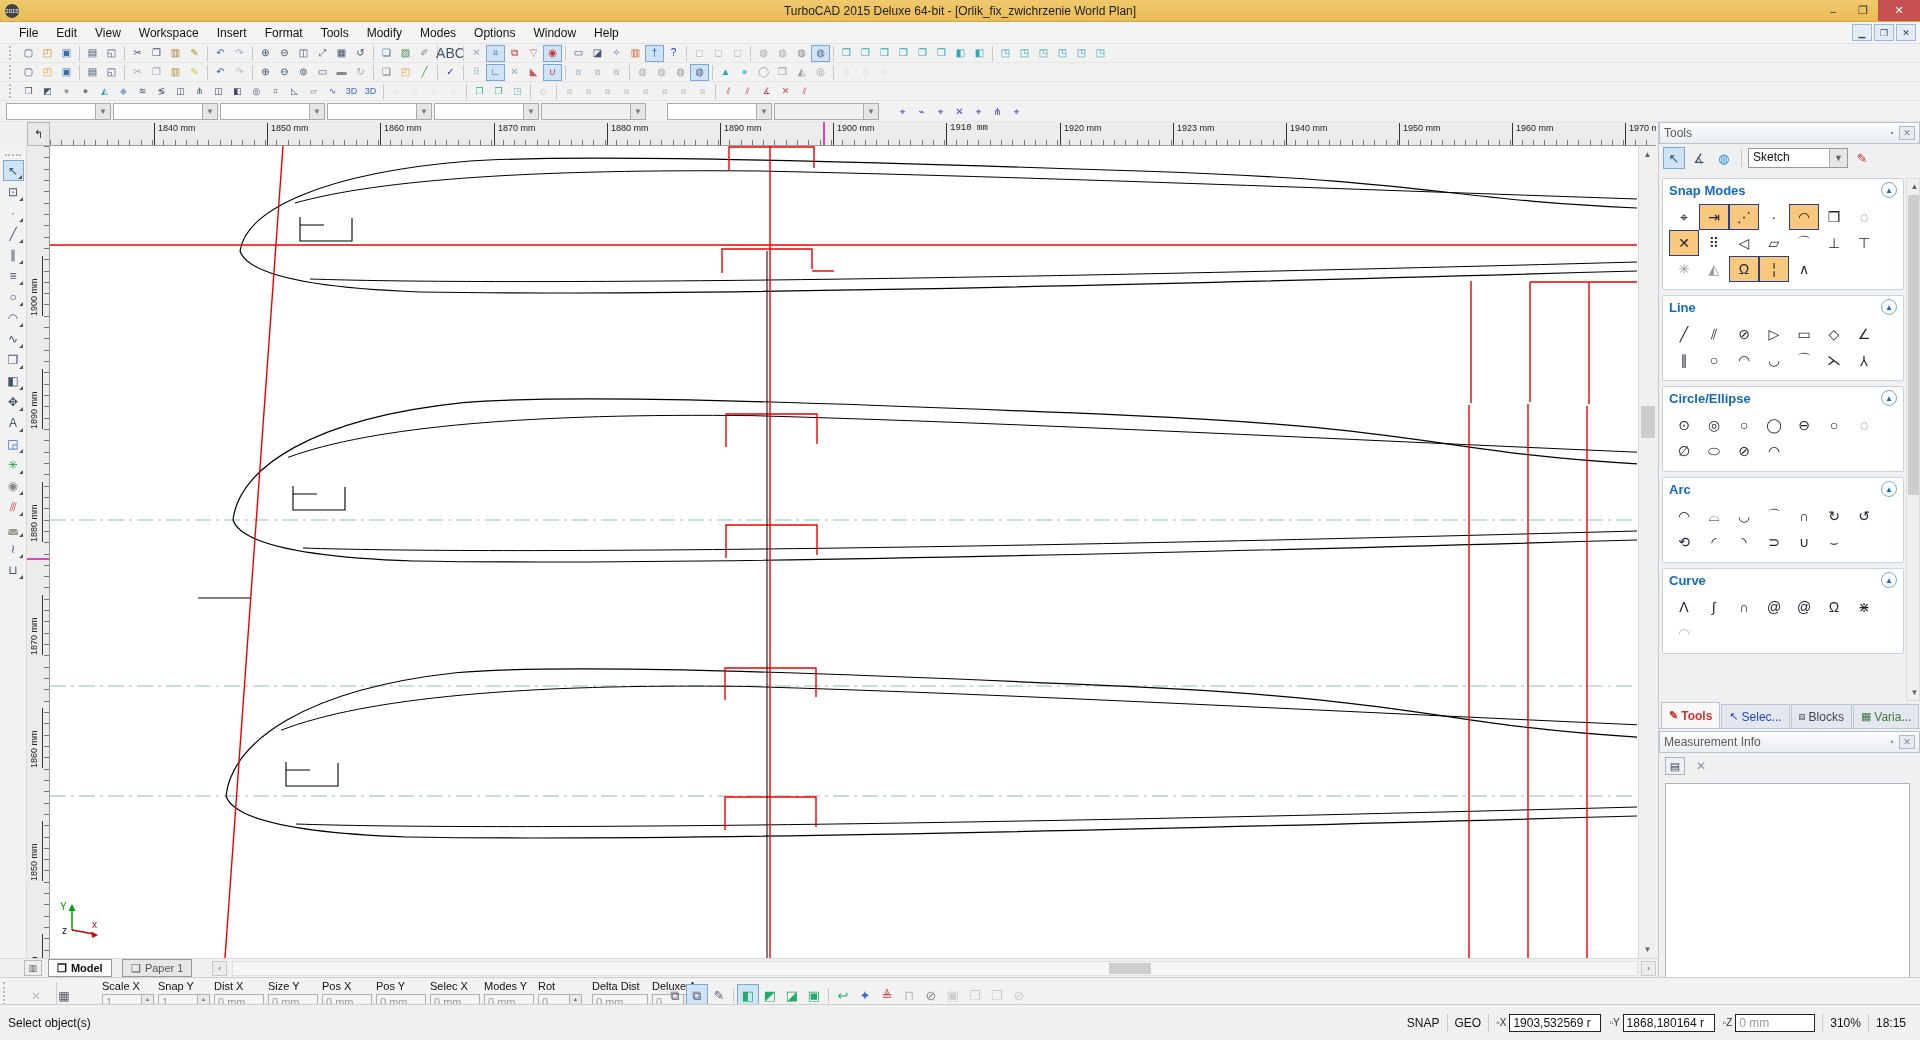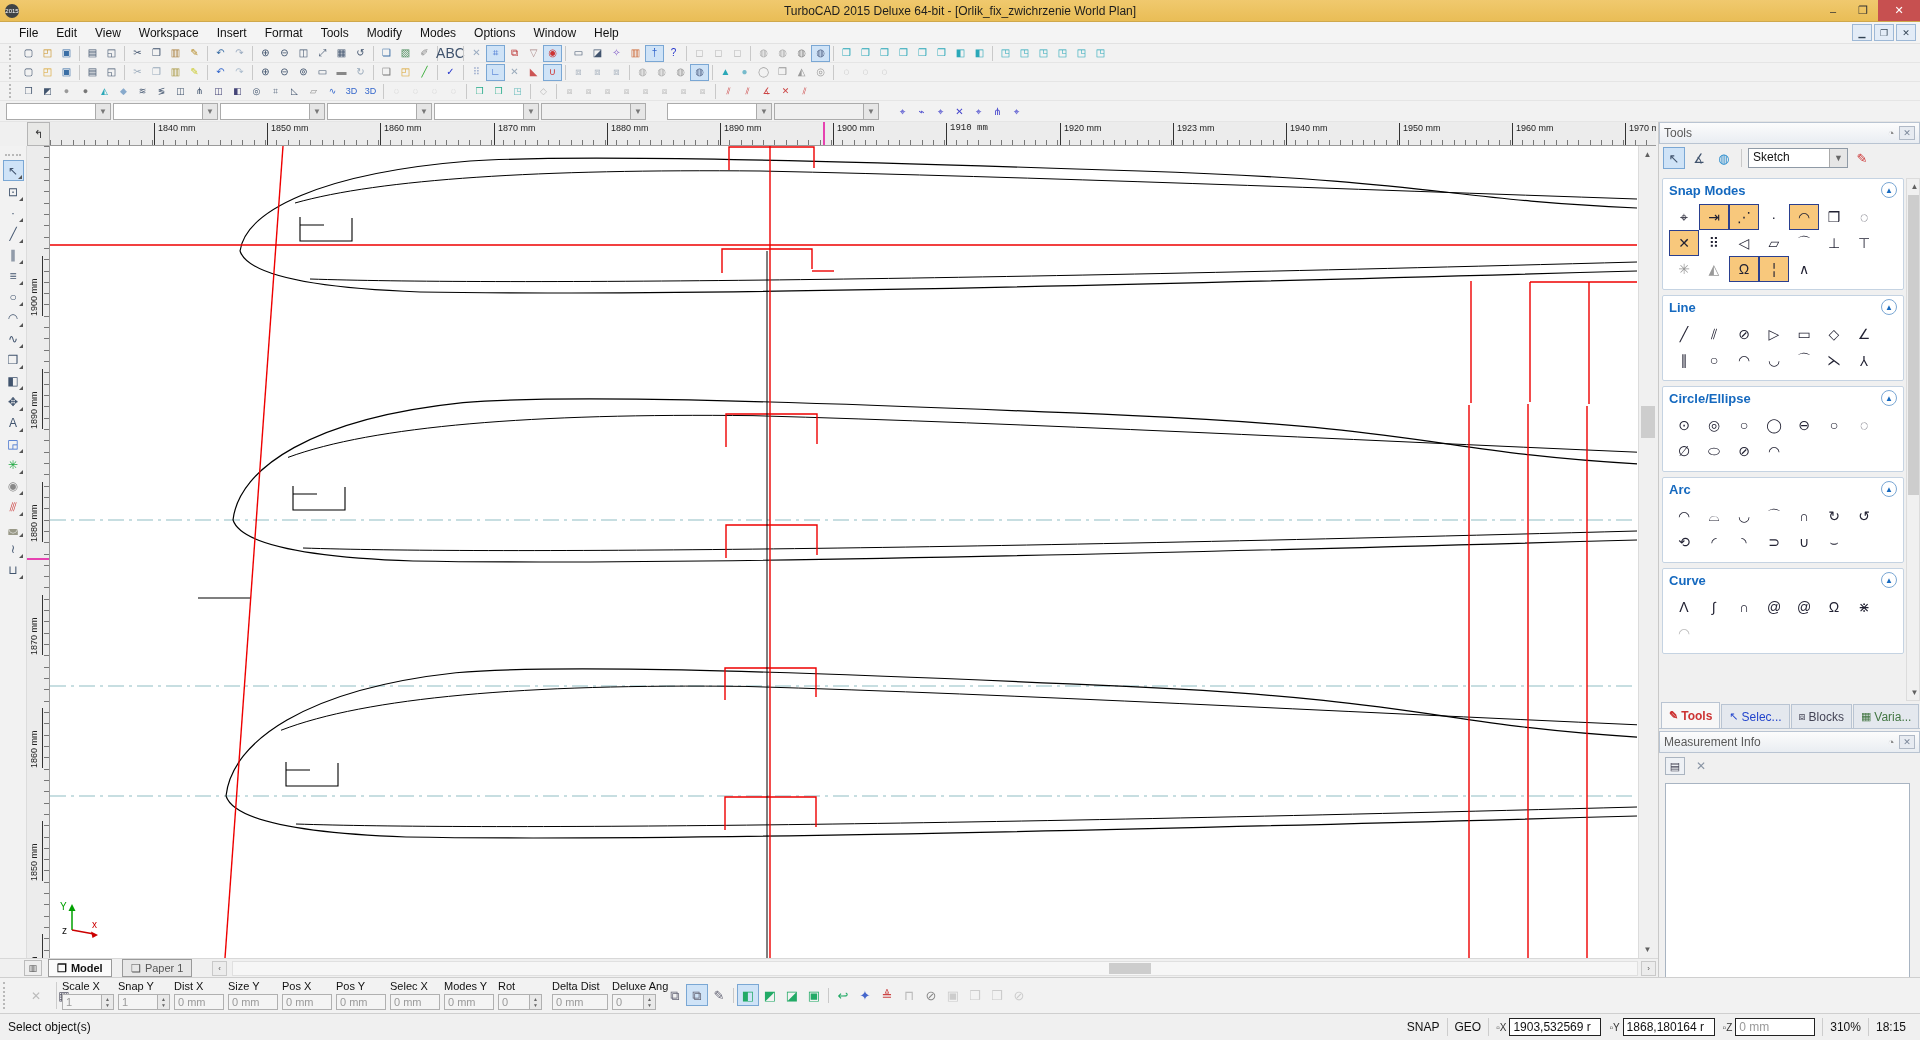--- a/index.html
+++ b/index.html
@@ -96,30 +96,30 @@
   #rulicon{position:absolute;left:24px;top:1px;width:18px;height:16px;border:1px solid #bbb;background:#eee;font-size:9px;display:flex;align-items:center;justify-content:center;color:#555;}
   .dtab{position:absolute;top:0;height:18px;border:1px solid #9a9a9a;background:#e7e7e7;display:flex;align-items:center;gap:4px;padding:0 8px;font-size:11px;color:#555;}
   .dtab.on{background:#fbfbfb;font-weight:bold;color:#111;}
   .hsarr{position:absolute;top:2px;width:15px;height:15px;font-size:8px;color:#555;display:flex;align-items:center;justify-content:center;border:1px solid #c9c9c9;background:#ececec;}
   #htrack{position:absolute;left:232px;right:20px;top:2px;height:15px;background:#f6f6f6;border:1px solid #e0e0e0;}
   #hthumb{position:absolute;top:1px;height:11px;background:#cdcdcd;}
 
   
   #inspector{position:absolute;left:0;right:0;bottom:27px;height:36px;background:#f2f2f2;border-top:1px solid #cfcfcf;}
   #inspector::before{content:"";position:absolute;left:3px;top:4px;bottom:4px;border-left:2px dotted #b9b9b9;}
-  .fld{position:absolute;top:2px;}
+  .fld{position:absolute;top:2px;margin-left:40px;}
   .flab{font-size:11px;color:#111;white-space:nowrap;height:14px;}
   .fbox{height:16px;border:1px solid #b0b0b0;background:#f4f4f4;display:flex;align-items:center;}
   .fbox .v{flex:1;font-size:11px;color:#9a9a9a;padding:0 3px;white-space:nowrap;overflow:hidden;}
   .spin{width:12px;height:100%;border-left:1px solid #b0b0b0;display:flex;flex-direction:column;align-items:center;justify-content:center;font-size:5px;color:#666;background:#e9e9e9;}
   #insp-icons{position:absolute;left:664px;top:6px;display:flex;align-items:center;}
   #insp-icons .ti{width:22px;height:22px;font-size:13px;}
 
   
-  #statusbar{position:absolute;left:0;right:0;bottom:0;height:27px;background:#f0f0f0;border-top:1px solid #cfcfcf;display:flex;align-items:center;font-size:12px;color:#111;}
+  #statusbar{position:absolute;left:0;right:0;bottom:0;height:36px;background:#f0f0f0;border-top:1px solid #cfcfcf;display:flex;align-items:center;font-size:12px;color:#111;}
   #stmsg{padding-left:8px;flex:1;}
   .stsep{width:1px;height:18px;background:#cdcdcd;margin:0 7px;}
   .coord{display:flex;align-items:center;gap:3px;}
   .axg{font-size:10px;color:#333;}
   .cbox{height:18px;border:1px solid #222;background:#fff;font-size:12px;display:flex;align-items:center;padding:0 3px;white-space:nowrap;overflow:hidden;}
   .cbox.dis{color:#9a9a9a;}
 
   svg text{font-family:"Liberation Sans",sans-serif;}
 </style>
 </head>

